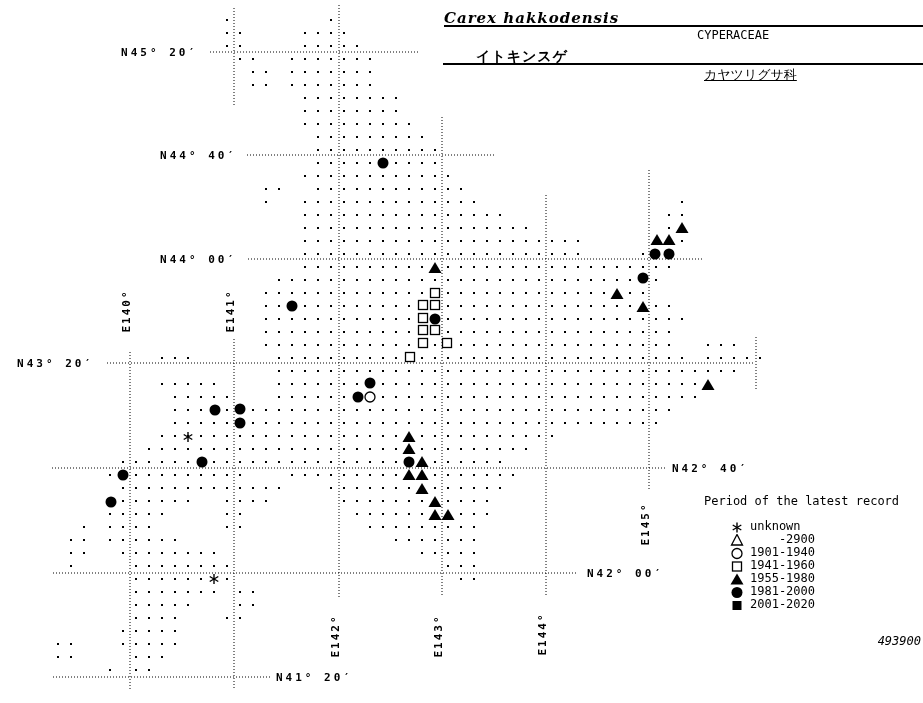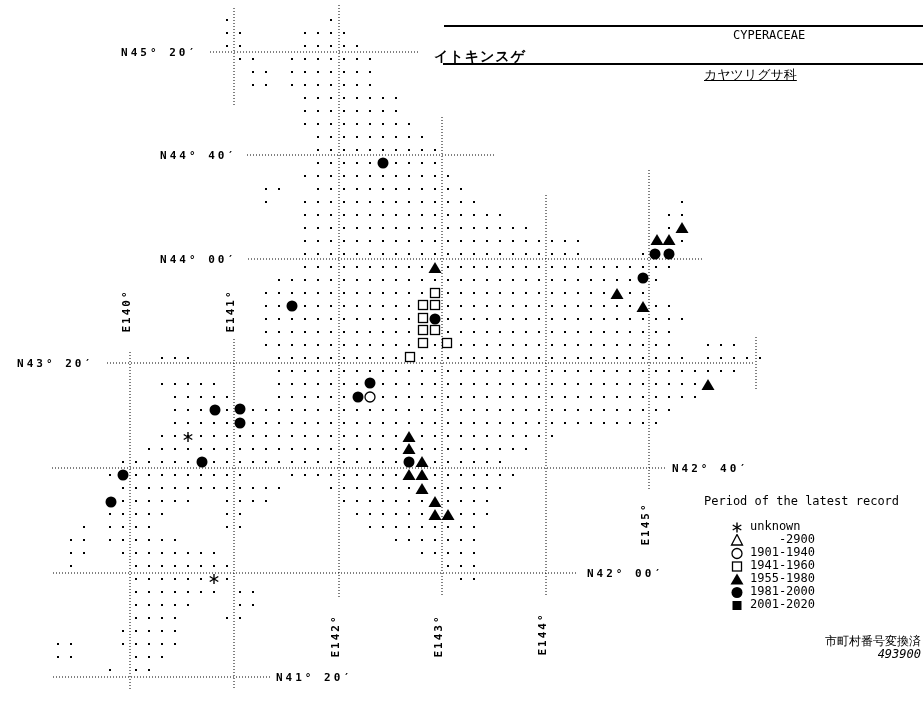--- a/index.html
+++ b/index.html
@@ -2,22 +2,22 @@
 <html><head>
 <meta charset="utf-8">
 <style>
   html,body{margin:0;padding:0;background:#fff;}
   #page{position:relative;width:923px;height:703px;background:#ffffff;color:#000;
         font-family:"DejaVu Sans Mono",monospace;overflow:hidden;}
   .abs{position:absolute;}
   #map-svg{position:absolute;left:0;top:0;}
   #species-title{left:444px;top:9px;font:italic bold 15px "DejaVu Serif",serif;letter-spacing:1px;}
   #rule1{left:444px;top:25px;width:479px;border-top:2px solid #000;height:0;}
-  #family-latin{left:733px;top:28px;font:12px "DejaVu Sans Mono",monospace;text-align:right;}
-  #species-jp{left:434px;top:48px;font:bold 14px "DejaVu Sans",sans-serif;letter-spacing:1px;}
+  #family-latin{left:697px;top:28px;font:12px "DejaVu Sans Mono",monospace;text-align:right;}
+  #species-jp{left:476px;top:48px;font:bold 14px "DejaVu Sans",sans-serif;letter-spacing:1px;}
   #rule2{left:443px;top:63px;width:480px;border-top:2px solid #000;height:0;}
   #family-jp{left:704px;top:66px;font:13px "DejaVu Sans",sans-serif;text-decoration:underline;}
   #legend{left:704px;top:494px;}
   #legend-title{font:12px "DejaVu Sans Mono",monospace;white-space:pre;}
   #legend-rows{position:absolute;left:22px;top:25px;}
   .lrow{height:13px;display:flex;align-items:flex-start;}
   .lsym{width:24px;height:13px;display:inline-block;}
   .llab{font:12px "DejaVu Sans Mono",monospace;white-space:pre;}
   #footer{left:640px;top:635px;width:281px;text-align:right;font:12px "DejaVu Sans Mono","DejaVu Sans",sans-serif;line-height:13px;}
   #footer .jp{font-family:"DejaVu Sans",sans-serif;font-size:12px;}
@@ -1085,20 +1085,21 @@
           <line x1="183.7" y1="439.5" x2="192.3" y2="434.5"></line>
         </g>
         <g stroke="#000" stroke-width="1.4">
           <line x1="214" y1="574" x2="214" y2="584"></line>
           <line x1="209.7" y1="576.5" x2="218.3" y2="581.5"></line>
           <line x1="209.7" y1="581.5" x2="218.3" y2="576.5"></line>
         </g>
       </g>
     </svg>
 
+  <div class="abs" id="species-title">Carex hakkodensis</div>
   <div class="abs" id="rule1"></div>
   <div class="abs" id="family-latin">CYPERACEAE</div>
   <div class="abs" id="species-jp">イトキンスゲ</div>
   <div class="abs" id="rule2"></div>
   <div class="abs" id="family-jp">カヤツリグサ科</div>
 
   <div class="abs" id="legend">
     <div id="legend-title">Period of the latest record</div>
     <div id="legend-rows">
       <div class="lrow">
@@ -1144,18 +1145,17 @@
       <div class="lrow">
         <span class="lsym"><svg width="24" height="13">
               <rect x="6.5" y="2" width="9" height="9" fill="#000"></rect>
             </svg></span>
         <span class="llab">2001-2020</span>
       </div>
     </div>
   </div>
 
   <div class="abs" id="footer">
-    <div class="jp">市町村番号変換済</div>
     <div class="it">493900</div>
   </div>
 
 
 </div>
 
 </body></html>

